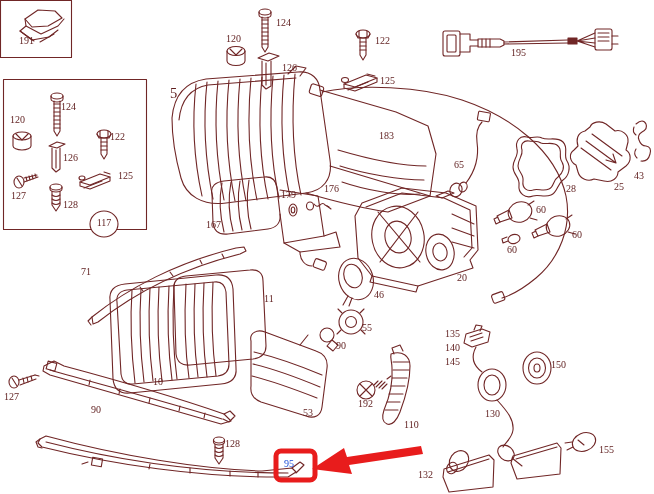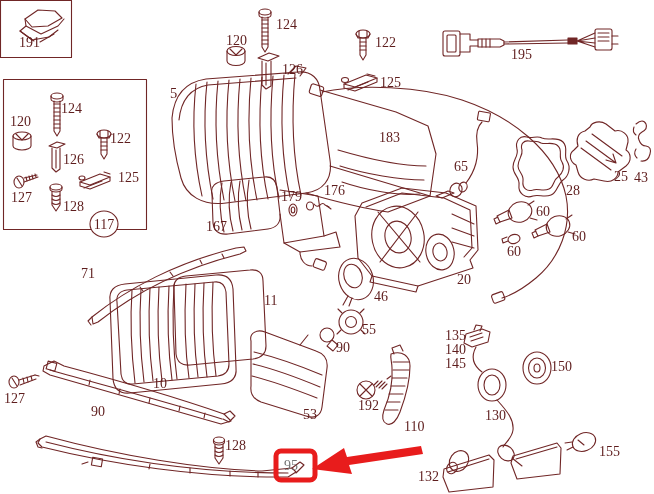--- a/index.html
+++ b/index.html
@@ -1,23 +1,23 @@
 <!DOCTYPE html>
 <html><head>
 <meta charset="utf-8">
 <style>
   html,body{margin:0;padding:0;background:#fff;}
   #stage{position:relative;width:654px;height:494px;background:#fff;overflow:hidden;
          font-family:"Liberation Serif", serif;}
   #art{position:absolute;left:0;top:0;}
   #art *{vector-effect:non-scaling-stroke;}
-  .lbl{position:absolute;font-size:14px;color:#5e1d1d;white-space:nowrap;line-height:1;
+  .lbl{position:absolute;font-size:10px;color:#5e1d1d;white-space:nowrap;line-height:1;
        font-family:"Liberation Serif", serif;}
   .lbl-big{font-size:14.5px;}
-  .lbl-95{color:#737373;z-index:3;text-align:right;}
+  .lbl-95{color:#1d4ed8;z-index:3;text-align:right;}
 </style>
 </head>
 <body>
 
 <div id="stage">
 
 <svg id="art" width="654" height="494" viewBox="0 0 654 494" stroke="#702626" fill="none" stroke-width="1.1" stroke-linecap="round" stroke-linejoin="round">
 
   <g>
     <rect x="0.5" y="0.5" width="71" height="57"></rect>
@@ -350,21 +350,21 @@
 <span class="lbl lbl-big" style="left:170px;top:86px">5</span>
 <span class="lbl" style="left:226px;top:34px">120</span>
 <span class="lbl" style="left:276px;top:18px">124</span>
 <span class="lbl" style="left:282px;top:63px">126</span>
 <span class="lbl" style="left:375px;top:36px">122</span>
 <span class="lbl" style="left:380px;top:76px">125</span>
 <span class="lbl" style="left:511px;top:48px">195</span>
 <span class="lbl" style="left:379px;top:131px">183</span>
 <span class="lbl" style="left:454px;top:160px">65</span>
 <span class="lbl" style="left:566px;top:184px">28</span>
-<span class="lbl" style="left:614px;top:170px">25</span>
+<span class="lbl" style="left:614px;top:182px">25</span>
 <span class="lbl" style="left:634px;top:171px">43</span>
 <span class="lbl" style="left:206px;top:220px">167</span>
 <span class="lbl" style="left:281px;top:190px">179</span>
 <span class="lbl" style="left:324px;top:184px">176</span>
 <span class="lbl" style="left:457px;top:273px">20</span>
 <span class="lbl" style="left:536px;top:205px">60</span>
 <span class="lbl" style="left:572px;top:230px">60</span>
 <span class="lbl" style="left:507px;top:245px">60</span>
 <span class="lbl" style="left:374px;top:290px">46</span>
 <span class="lbl" style="left:362px;top:323px">55</span>

